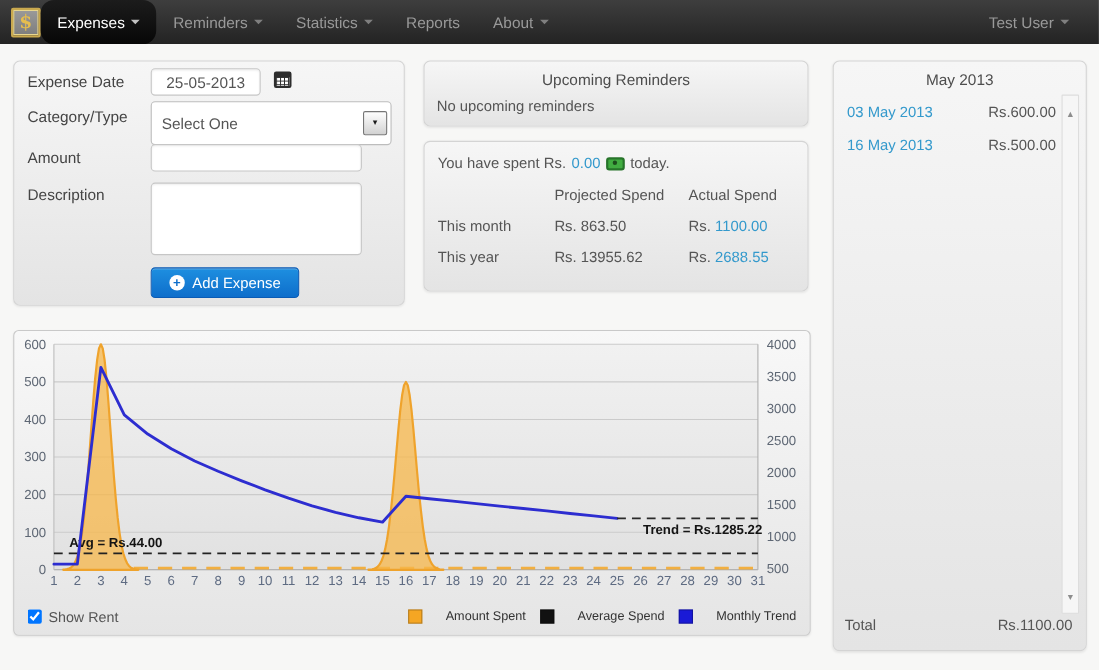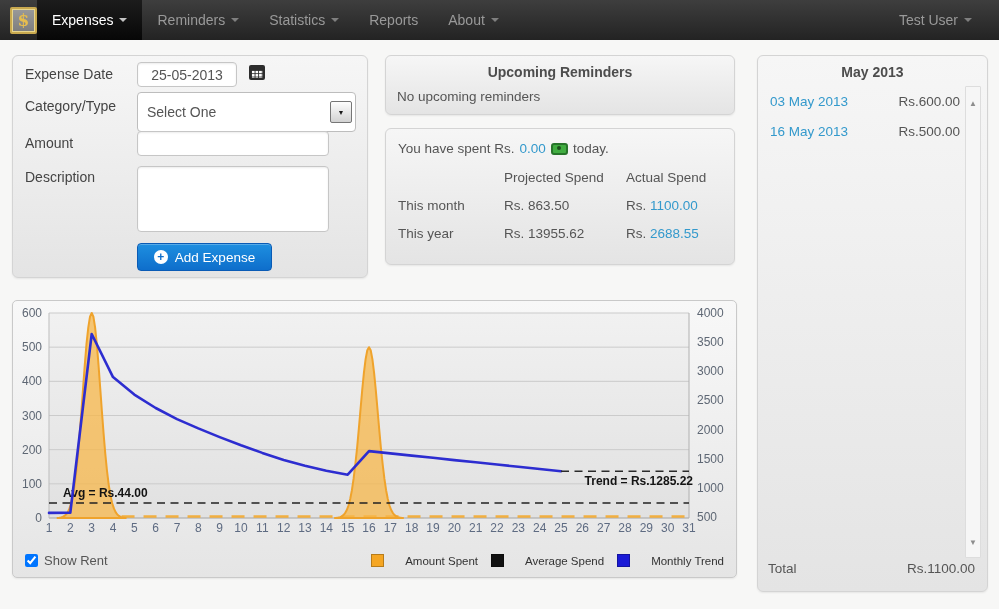--- a/index.html
+++ b/index.html
@@ -9,30 +9,30 @@
   
   .navbar { position:absolute; left:0; top:0; width:999px; height:40px;
     background:linear-gradient(#3e3e3e,#232323); display:flex; align-items:stretch; }
   .brand { display:flex; align-items:center; padding-left:10px; }
   .logo { width:27px; height:27px; background:linear-gradient(#9a9a9a,#7d7d7d);
     border:2px solid #c9a94f; border-radius:2px; display:flex; align-items:center; justify-content:center;
     font-family:"DejaVu Serif", serif; font-weight:bold; font-size:17px; color:#e6bd4e;
     box-shadow:inset 0 0 0 1px #e8d68d; }
   .brand-text { color:#fff; font-size:20px; font-weight:bold; margin:0 16px 0 10px; letter-spacing:.2px; }
   .nav-item { display:flex; align-items:center; padding:0 15px; font-size:14px; color:#999; cursor:pointer; }
-  .nav-item.active { background:linear-gradient(#1c1c1c,#070707); color:#fff; }
+  .nav-item.active { background:linear-gradient(#1c1c1c,#070707); color:#fff;border-radius:12px; }
   .caret { display:inline-block; width:0; height:0; border-left:4px solid transparent;
     border-right:4px solid transparent; border-top:4px solid currentColor; margin-left:6px; opacity:.75; }
   .nav-spacer { flex:1; }
   .nav-user { margin-right:12px; }
 
   
   .panel { position:absolute; background:linear-gradient(#f6f6f6,#e4e4e4);
     border:1px solid #d4d4d4; border-radius:6px; box-shadow:0 1px 2px rgba(0,0,0,.07); }
-  .panel-title { text-align:center; font-weight:bold; font-size:14px; color:#4d4d4d; padding-top:8px; }
+  .panel-title { text-align:center; font-weight:normal; font-size:14px; color:#4d4d4d; padding-top:8px; }
 
   
   #expense-form { left:12px; top:55px; width:356px; height:223px; }
   .f-label { position:absolute; left:12px; font-size:14px; color:#444; }
   .txt { background:#fff; border:1px solid #c6c6c6; border-radius:4px;
     box-shadow:inset 0 1px 2px rgba(0,0,0,.08); font-family:inherit; font-size:14px; color:#555; }
   #date-input { position:absolute; left:124px; top:6px; width:100px; height:25px; text-align:center; }
   .cal-icon { position:absolute; left:236px; top:9px; width:16px; height:15px; background:#2d2d2d; border-radius:2px; }
   .cal-icon::before { content:""; position:absolute; left:2px; right:2px; top:5px; bottom:2px; background:#fff;
     background-image:linear-gradient(#2d2d2d 1px,transparent 1px),linear-gradient(90deg,#2d2d2d 1px,transparent 1px);

